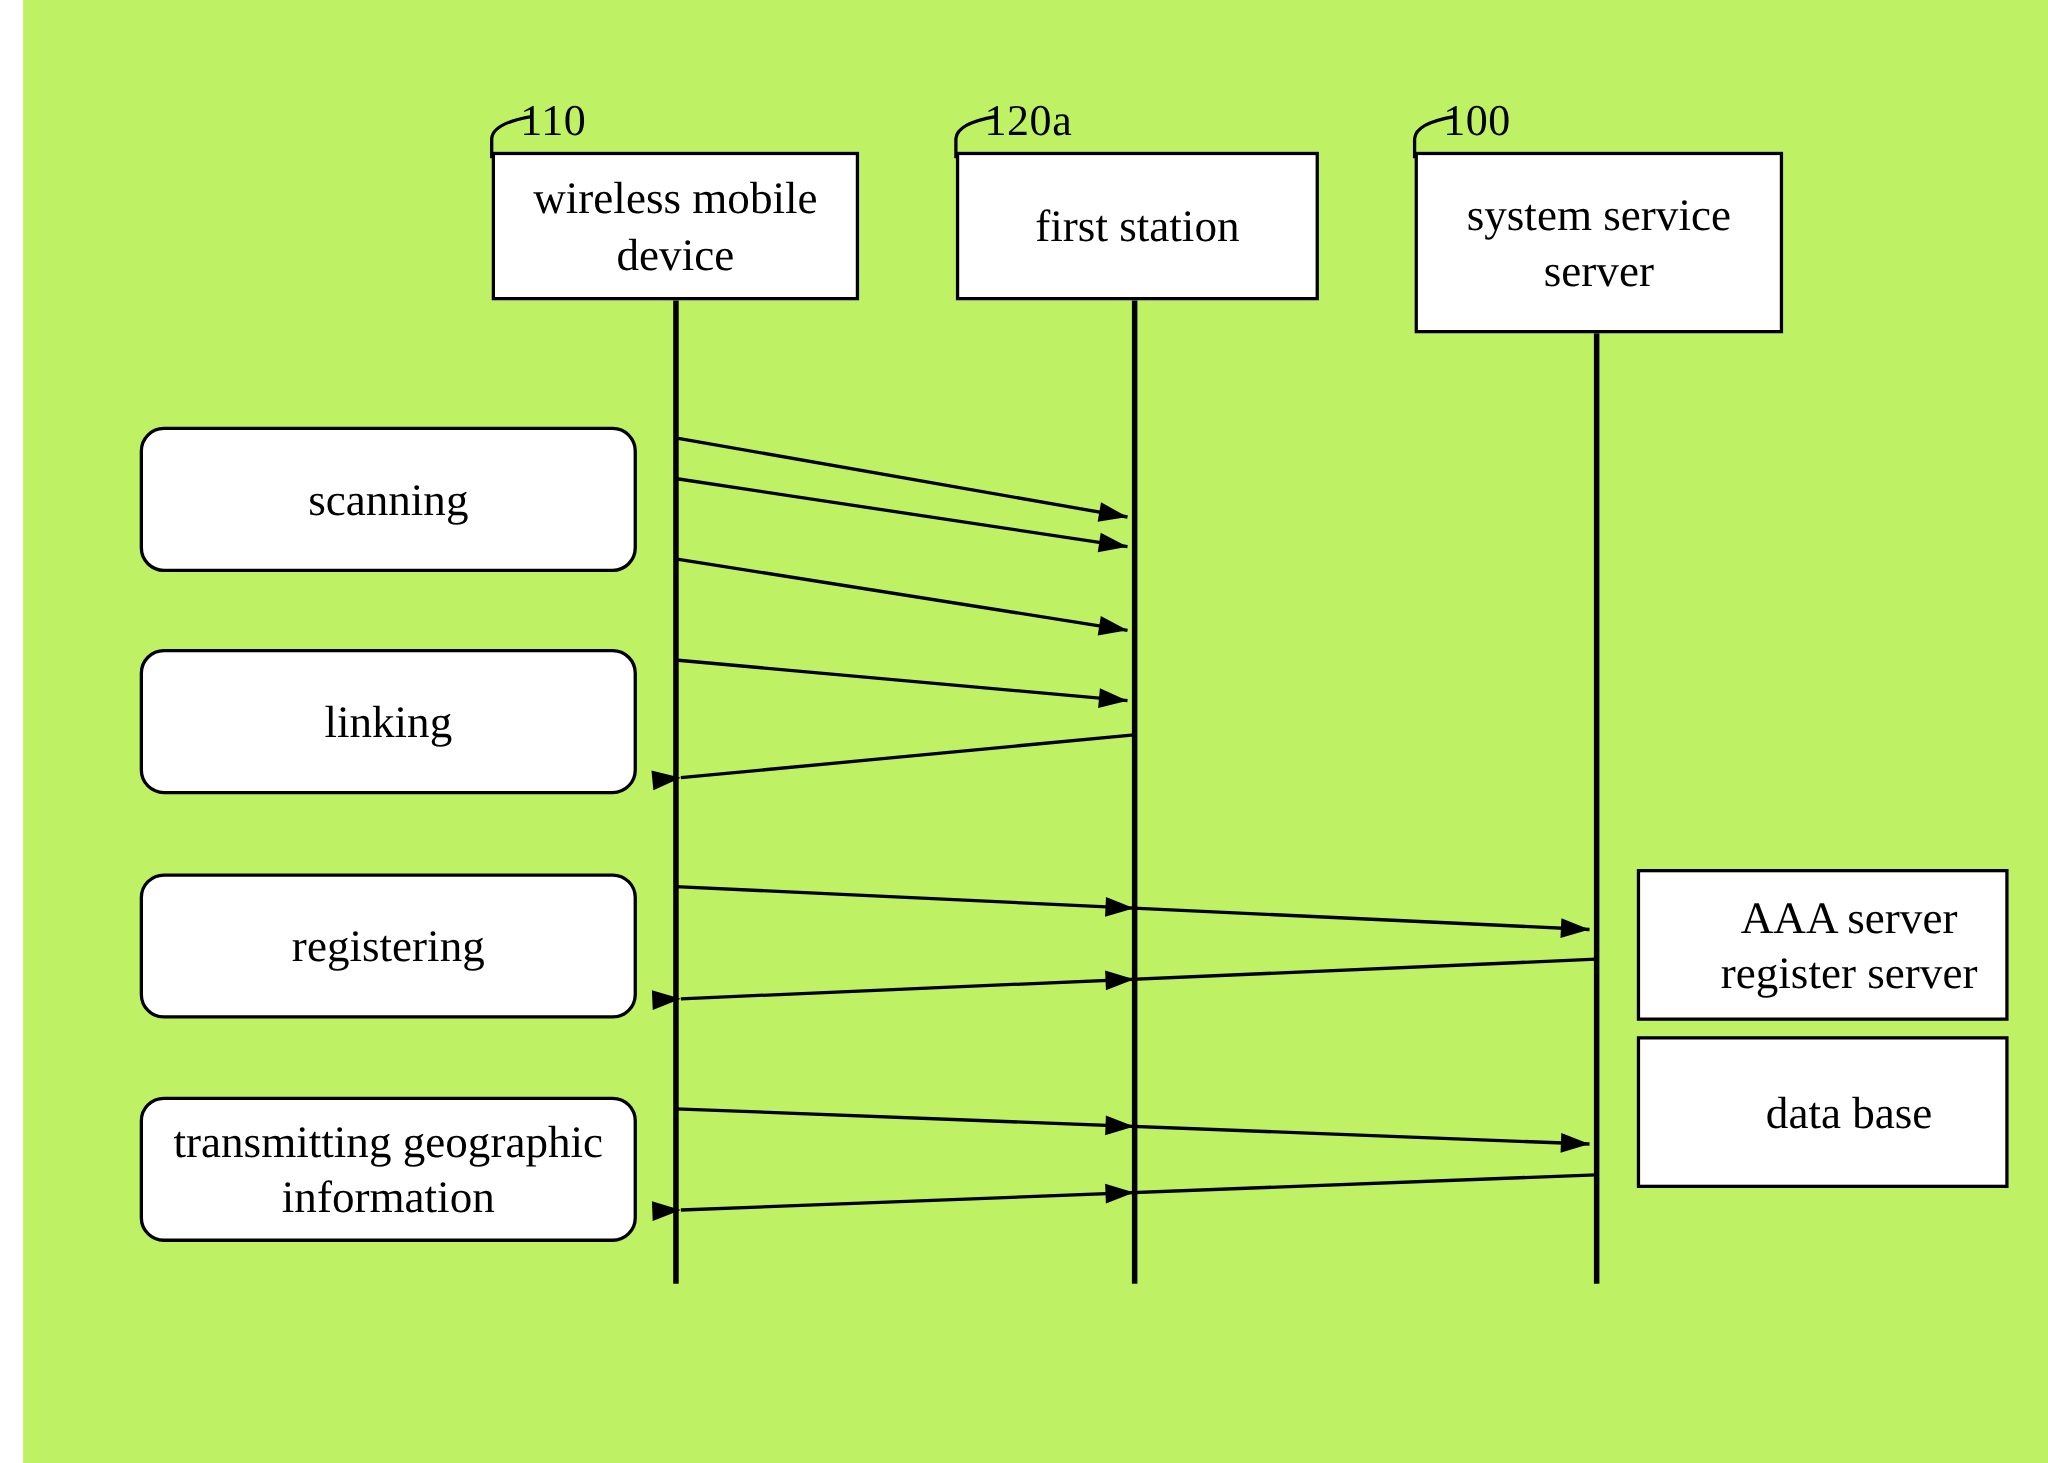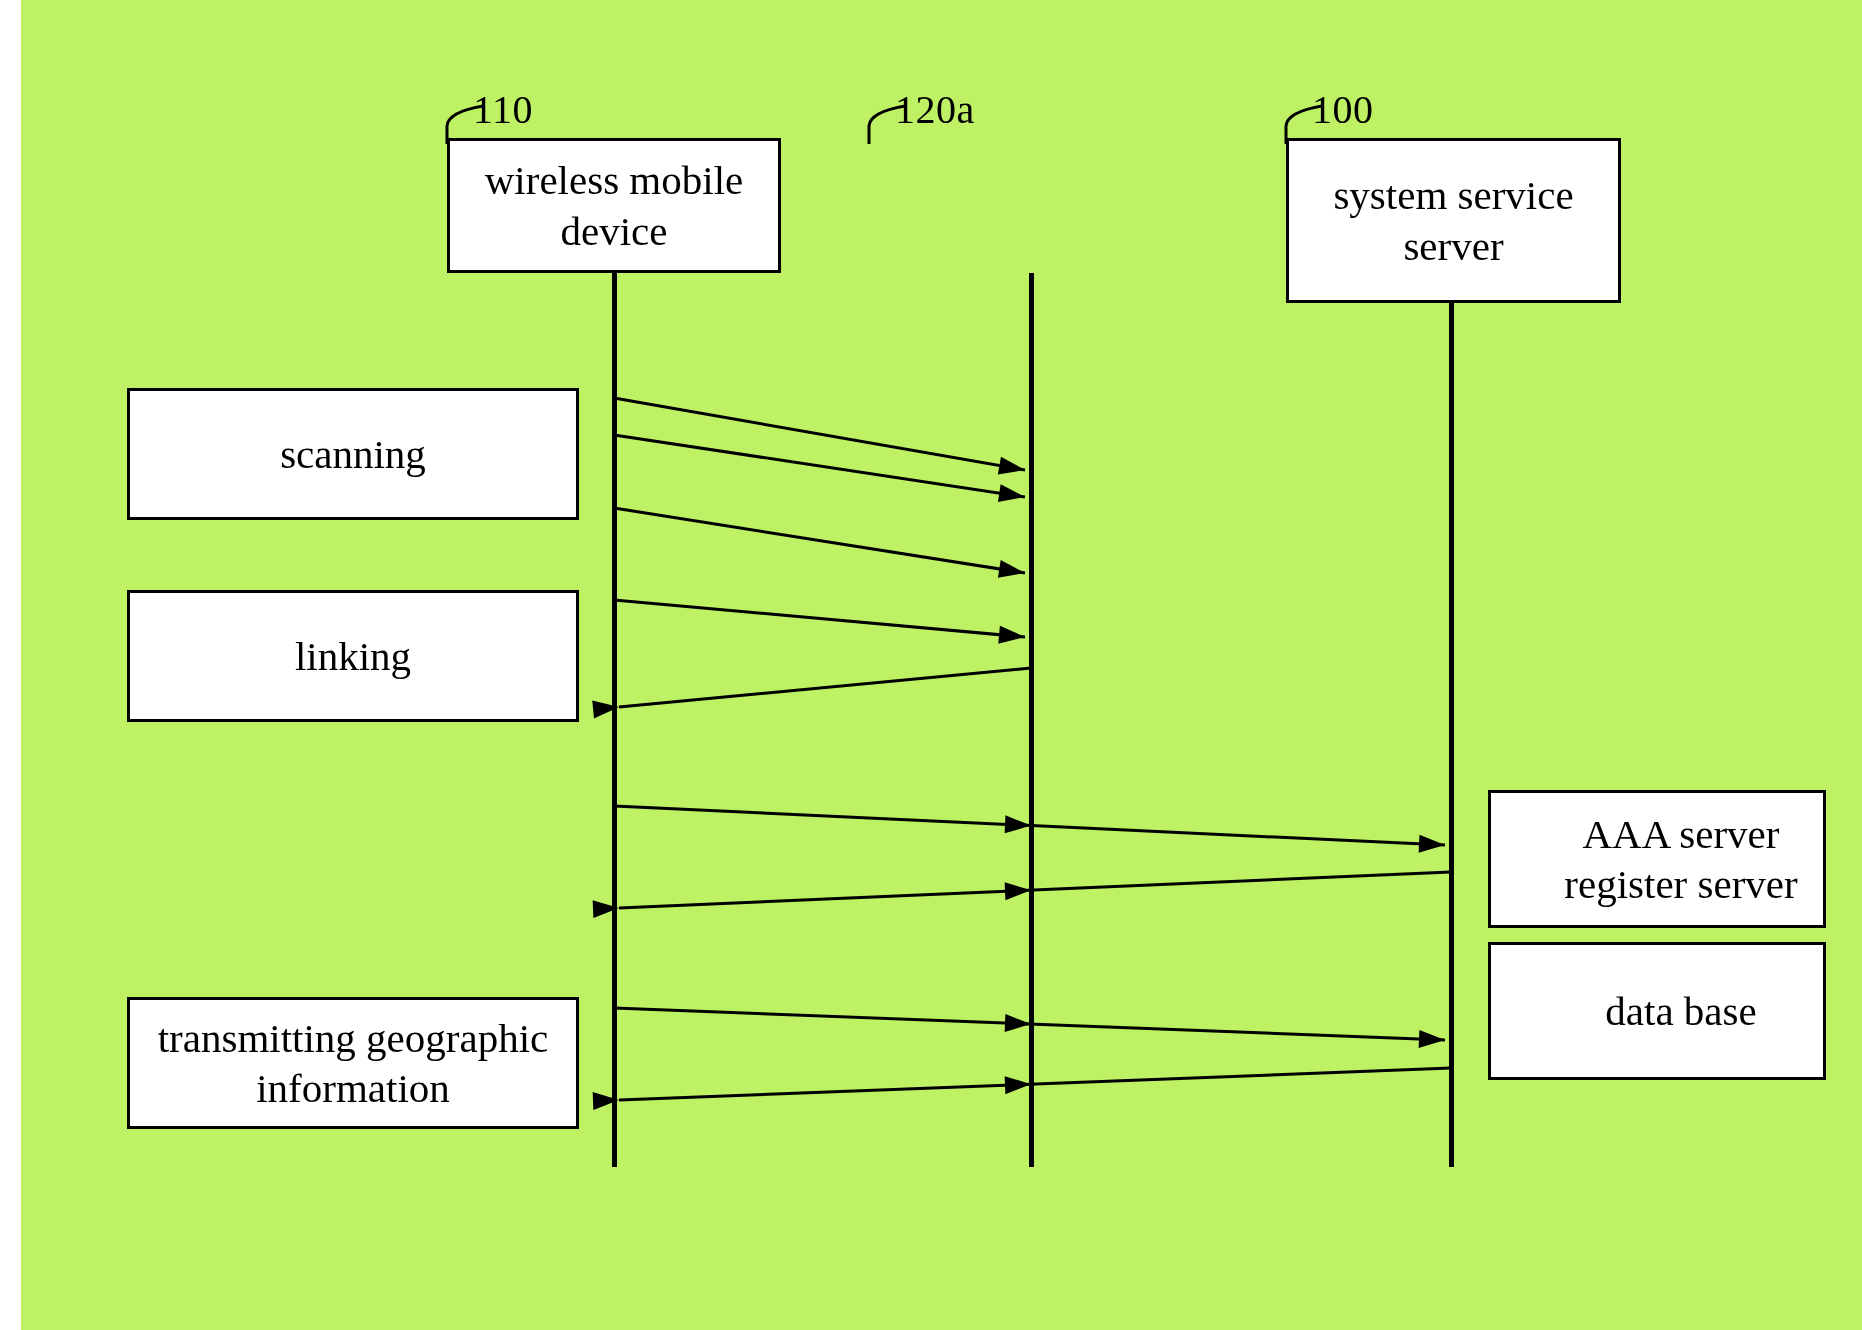--- a/index.html
+++ b/index.html
@@ -57,21 +57,21 @@
   }
   #arrows {
     position: absolute;
     left: 0;
     top: 0;
     width: 1862px;
     height: 1330px;
     z-index: 3;
     pointer-events: none;
   }
-  .phase-box { font-size: 41px; }
+  .phase-box { font-size: 41px; border-radius: 22px; }
   .actor-box { font-size: 41px; }
   .side-box  { font-size: 41px; padding-left: 48px; }
 </style>
 </head>
 <body>
 
 <div id="canvas">
 
   <div class="lifeline" style="left:591px; top:273px; height:894px;"></div>
   <div class="lifeline" style="left:1008px; top:273px; height:894px;"></div>
@@ -90,34 +90,40 @@
   <div class="ref-num" style="left:1291px; top:90px;">100</div>
   <svg class="leader" style="left:1255px; top:100px;" width="50" height="44" viewBox="0 0 50 44">
     <path d="M10,44 L10,26 Q11,12 46,6" fill="none" stroke="#000" stroke-width="3"></path>
   </svg>
 
   <div class="box actor-box" style="left:426px; top:138px; width:334px; height:135px;text-align:center;">
     <span class="box-text">wireless mobile
 device</span>
   </div>
 
+  <div class="box actor-box" style="left:848px; top:138px; width:330px; height:135px;">
+    <span class="box-text">first station</span>
+  </div>
 
   <div class="box actor-box" style="left:1265px; top:138px; width:335px; height:165px;">
     <span class="box-text">system service
 server</span>
   </div>
 
   <div class="box phase-box" style="left:106px; top:388px; width:452px; height:132px;">
     <span class="box-text">scanning</span>
   </div>
 
   <div class="box phase-box" style="left:106px; top:590px; width:452px; height:132px;">
     <span class="box-text">linking</span>
   </div>
 
+  <div class="box phase-box" style="left:106px; top:794px; width:452px; height:132px;">
+    <span class="box-text">registering</span>
+  </div>
 
   <div class="box phase-box" style="left:106px; top:997px; width:452px; height:132px;">
     <span class="box-text">transmitting geographic
 information</span>
   </div>
 
   <div class="box side-box" style="left:1467px; top:790px; width:338px; height:138px;">
     <span class="box-text">AAA server
 register server</span>
   </div>

